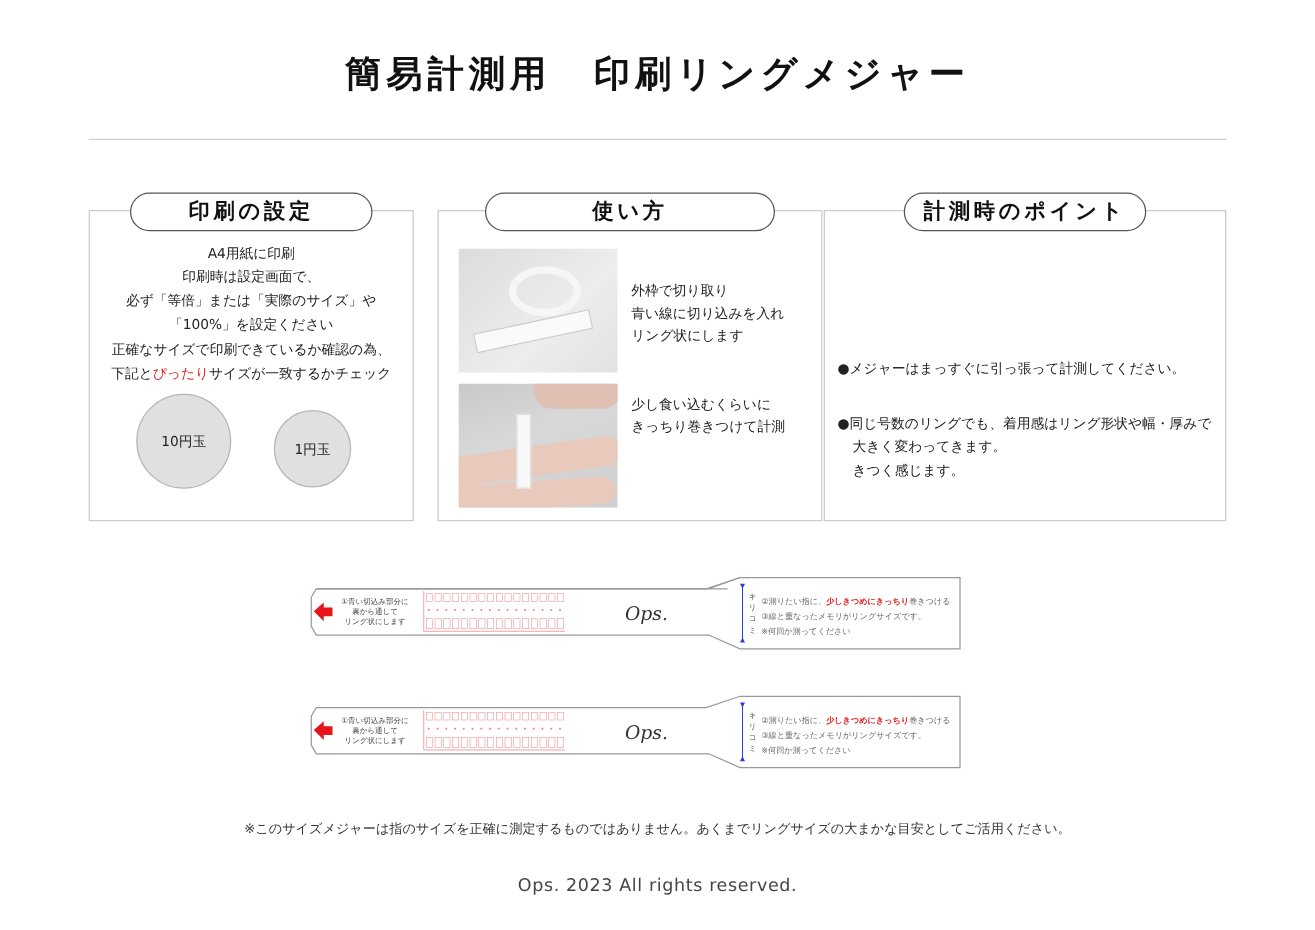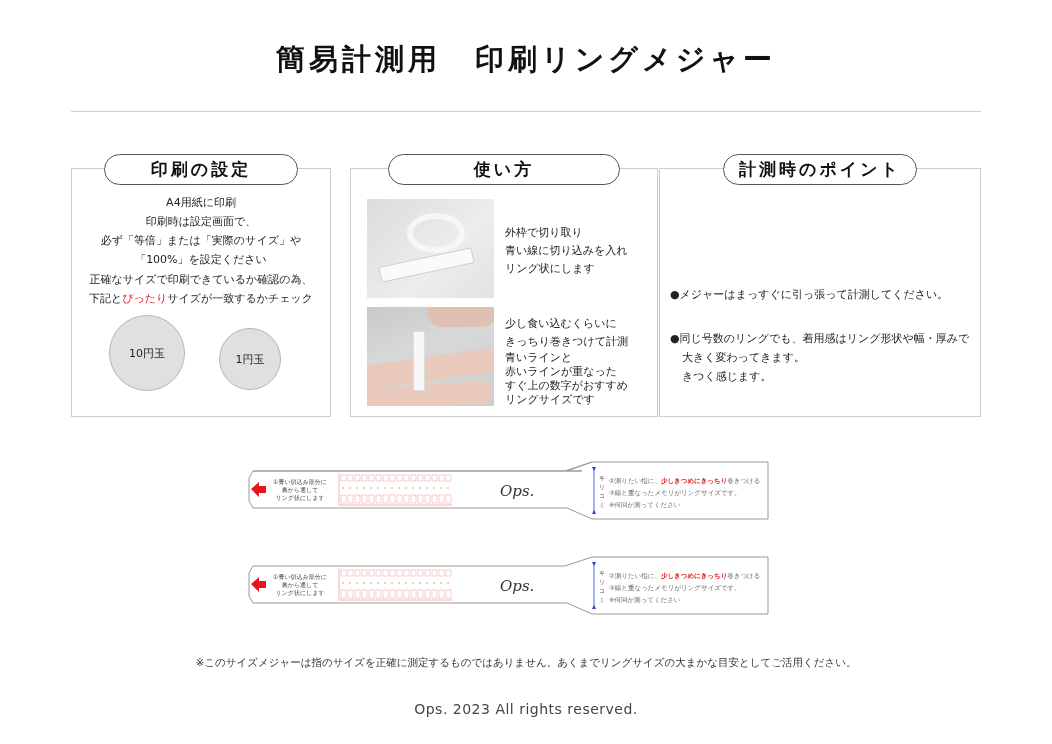--- a/index.html
+++ b/index.html
@@ -99,26 +99,20 @@
   </div>
   <div class="photo photo2">
     <div class="hand" style="left:-10px; top:50px; width:140px; height:24px; transform:rotate(-8deg);"></div>
     <div class="hand" style="left:-5px; top:78px; width:130px; height:22px; transform:rotate(-4deg);"></div>
     <div class="hand" style="left:60px; top:-10px; width:70px; height:30px; background:#dfc0b2;"></div>
     <div style="position:absolute; left:46px; top:24px; width:12px; height:60px; background:#f7f7f7; border:1px solid #ddd;"></div>
   </div>
   <div class="steps red" style="top:146px;">
     <div>少し食い込むくらいに</div>
     <div>きっちり巻きつけて計測</div>
-  </div>
-  <div class="steps" style="top:182px; line-height:14px;">
-    <div>青いラインと</div>
-    <div>赤いラインが重なった</div>
-    <div>すぐ上の数字がおすすめ</div>
-    <div>リングサイズです</div>
   </div>
 </div>
 
 <div class="panel" id="p3">
   <div class="panel-head">計測時のポイント</div>
   <div class="points" style="top:116px;">
     <div>●メジャーはまっすぐに引っ張って計測してください。</div>
   </div>
   <div class="points" style="top:160px;">
     <div>●同じ号数のリングでも、着用感はリング形状や幅・厚みで</div>

